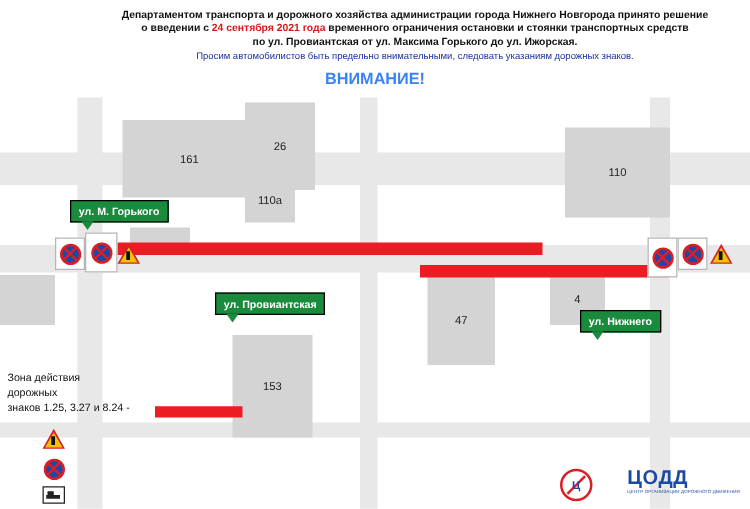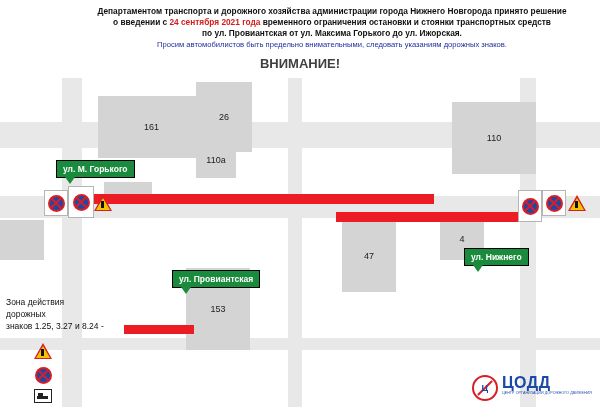--- a/index.html
+++ b/index.html
@@ -108,21 +108,21 @@
     background:#fff;
   }
   .logo-mark::before{
     content:""; position:absolute; left:50%; top:50%; width:20px; height:2px;
     background:#d81f26; transform:translate(-50%,-50%) rotate(-45deg);
   }
   .logo-mark .inner {
     position:absolute; left:50%; top:50%; transform:translate(-50%,-50%);
     font-size:9px; font-weight:bold; color:#1b49a8;
   }
-  .logo-txt { line-height:10px; }
+  .logo-txt { line-height:10px;margin-left:24px; }
   .logo-txt .big { font-size:16px; font-weight:bold; color:#1b49a8; letter-spacing:.5px; }
   .logo-txt .small { font-size:3.6px; color:#1b49a8; letter-spacing:.1px; display:block; }
 </style>
 </head>
 <body>
 
 <div id="page">
 
   <div class="header">
     <div class="hline"><b>Департаментом транспорта и дорожного хозяйства администрации города Нижнего Новгорода принято решение</b></div>
@@ -166,21 +166,21 @@
     <div class="bld" style="left:186px;top:190px; width:64px;  height:82px;">
         <span>153</span>
       </div>
     <div class="bld" style="left:0;   top:142px; width:44px;  height:40px;"></div>
     <div class="bld" style="left:104px;top:104px; width:48px;  height:14px;"></div>
 
     <div class="redbar" style="left:78px;  top:116px; width:356px; height:10px;"></div>
     <div class="redbar" style="left:336px; top:134px; width:198px; height:10px;"></div>
 
     <div class="street" style="left:56px;  top:82px;">ул. М. Горького</div>
-    <div class="street" style="left:172px; top:156px;margin-top:36px;">ул. Провиантская</div>
+    <div class="street" style="left:172px; top:156px;">ул. Провиантская</div>
     <div class="street" style="left:464px; top:170px;">ул. Нижнего</div>
 
     <div class="signbox" style="left:44px; top:112px; width:22px; height:24px;">
       <div class="sign-327"></div>
     </div>
     <div class="signbox" style="left:68px; top:108px; width:24px; height:30px;">
       <div class="sign-327"></div>
     </div>
     <div class="signbox" style="left:92px; top:114px; width:22px; height:22px; border:none; background:transparent;">
       <div class="sign-125">
@@ -200,21 +200,21 @@
       <div class="sign-125">
         <div class="edge"></div>
           <div class="tri2"></div>
           <div class="man"></div>
       </div>
     </div>
 
   </div>
 
   <div style="position:absolute; left:0; top:54px; width:600px; text-align:center;">
-    <span class="attention" style="font-size:13px;font-weight:bold;color:#404040;">ВНИМАНИЕ!</span>
+    <span class="attention" style="font-size:13px;font-weight:bold;color:#3b82f6;">ВНИМАНИЕ!</span>
   </div>
 
   <div class="legend" style="left:6px; top:296px;">
     <div class="legend-text">Зона  действия</div>
     <div class="legend-text">дорожных</div>
     <div class="legend-text">знаков 1.25, 3.27 и 8.24 -</div>
   </div>
   <div class="legend-bar" style="left:124px; top:325px; width:70px; height:9px;"></div>
 
   <div class="signbox" style="left:30px; top:340px; width:26px; height:22px; border:none; background:transparent;">

